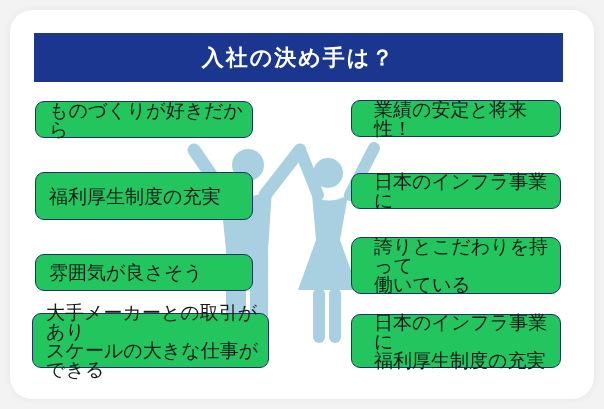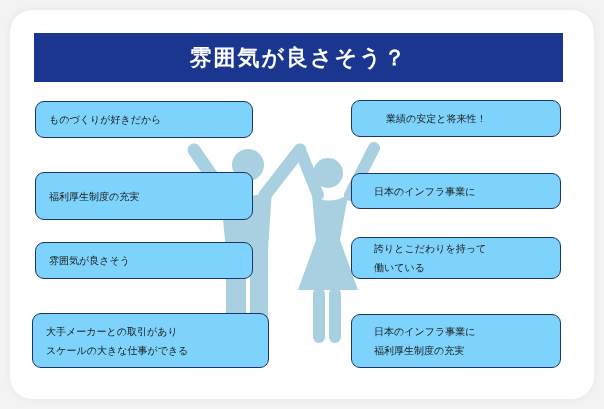--- a/index.html
+++ b/index.html
@@ -40,40 +40,40 @@
     }
     .figures {
       position: absolute;
       left: 180px;
       top: 140px;
       width: 200px;
       height: 205px;
     }
     .reason {
       position: absolute;
-      background: #7dd3fc;
+      background: #22c55e;
       border: 1.5px solid #1c3566;
       border-radius: 9px;
       box-sizing: border-box;
       display: flex;
       align-items: center;
       padding-left: 13px;
       color: #1a1a1a;
-      font-size: 10px;
+      font-size: 19px;
       line-height: 19px;
     }
     .reason span { white-space: pre-line; }
   </style>
 </head>
 <body>
 
 <div class="card"></div>
 
 <div class="header-bar">
-  <span class="header-title">雰囲気が良さそう？</span>
+  <span class="header-title">入社の決め手は？</span>
 </div>
 
 <svg class="figures" viewBox="0 0 200 205" xmlns="http://www.w3.org/2000/svg">
   <g fill="#a9d0e0" stroke="none">
 
     <circle cx="68" cy="25" r="16"></circle>
     <line x1="14" y1="10" x2="45" y2="55" stroke="#a9d0e0" stroke-width="13" stroke-linecap="round"></line>
     <line x1="120" y1="10" x2="85" y2="55" stroke="#a9d0e0" stroke-width="13" stroke-linecap="round"></line>
     <path d="M40 50 Q68 62 92 50 L88 110 L88 200 Q88 206 82 206 L74 206 Q70 206 70 200 L70 125 L66 125 L66 200 Q66 206 60 206 L52 206 Q46 206 46 200 L46 110 Z"></path>
     <circle cx="113" cy="18" r="5"></circle>
@@ -86,34 +86,34 @@
     <rect x="149" y="148" width="12" height="55" rx="6"></rect>
   </g>
 </svg>
 
 <div class="reason" style="left:35px; top:101px; width:218px; height:37px;">
   <span>ものづくりが好きだから</span>
 </div>
 <div class="reason" style="left:35px; top:172px; width:218px; height:48px;">
   <span>福利厚生制度の充実</span>
 </div>
-<div class="reason" style="left:35px; top:242px; width:218px; height:37px;">
+<div class="reason" style="left:35px; top:254px; width:218px; height:37px;">
   <span>雰囲気が良さそう</span>
 </div>
 <div class="reason" style="left:32px; top:313px; width:237px; height:55px;">
   <span>大手メーカーとの取引があり
 スケールの大きな仕事ができる</span>
 </div>
 
-<div class="reason" style="left:351px; top:100px; width:210px; height:37px; padding-left:34px;">
+<div class="reason" style="left:351px; top:100px; width:210px; height:37px; padding-left:22px;">
   <span>業績の安定と将来性！</span>
 </div>
 <div class="reason" style="left:351px; top:173px; width:210px; height:36px; padding-left:22px;">
   <span>日本のインフラ事業に</span>
 </div>
-<div class="reason" style="left:351px; top:237px; width:210px; height:42px; padding-left:22px;">
+<div class="reason" style="left:351px; top:237px; width:210px; height:57px; padding-left:22px;border-radius:10px;">
   <span>誇りとこだわりを持って
 働いている</span>
 </div>
 <div class="reason" style="left:351px; top:314px; width:210px; height:54px; padding-left:22px;">
   <span>日本のインフラ事業に
 福利厚生制度の充実</span>
 </div>
 
 </body></html>

